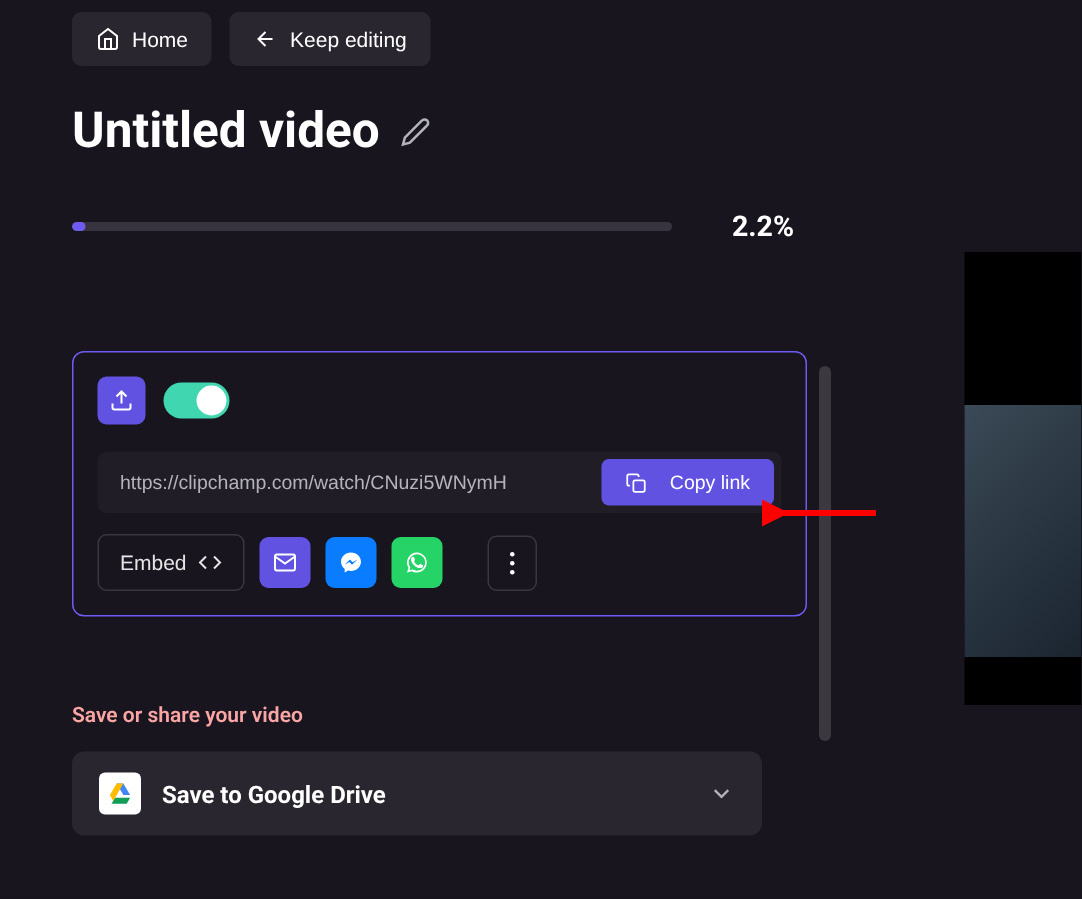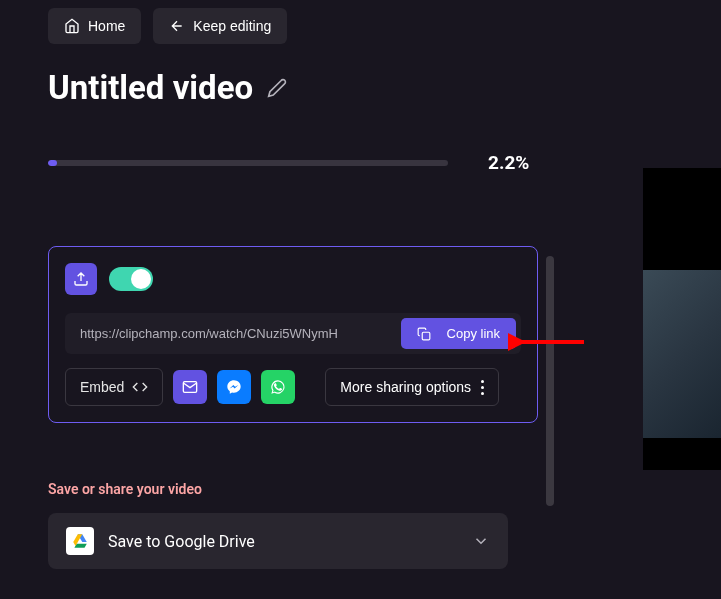--- a/index.html
+++ b/index.html
@@ -31,21 +31,21 @@
       gap: 8px;
       font-size: 14px;
       font-weight: 500;
       cursor: pointer;
     }
     .btn-top svg { width: 16px; height: 16px; }
     .title-row {
       display: flex;
       align-items: center;
       gap: 14px;
-      margin-bottom: 44px;
+      margin-bottom: 32px;
     }
     .title {
       font-size: 33px;
       font-weight: 700;
       color: #fff;
     }
     .edit-icon { color: #b4b2bb; cursor: pointer; }
     .progress-row {
       display: flex;
       align-items: center;
@@ -222,21 +222,21 @@
       width: 28px;
       height: 28px;
       background: #fff;
       border-radius: 4px;
       display: flex;
       align-items: center;
       justify-content: center;
     }
     .save-text {
       font-size: 16px;
-      font-weight: 400;
+      font-weight: 700;
       flex: 1;
     }
     .chevron { color: #b4b2bb; }
     .video-preview {
       position: absolute;
       right: 0;
       top: 168px;
       width: 78px;
       height: 302px;
       background: #000;
@@ -334,21 +334,20 @@
               <path d="M12 2C6.5 2 2 6.1 2 11.2c0 2.9 1.4 5.5 3.7 7.2V22l3.4-1.9c.9.3 1.9.4 2.9.4 5.5 0 10-4.1 10-9.2S17.5 2 12 2zm1 12.3l-2.5-2.7-5 2.7L11 9l2.6 2.7 4.9-2.7-5.5 5.3z"></path>
             </svg>
         </button>
         <button class="social-btn whatsapp-btn">
           <svg width="16" height="16" viewBox="0 0 24 24" fill="#fff">
               <path d="M17.5 14.4c-.3-.1-1.8-.9-2-1-.3-.1-.5-.1-.7.1-.2.3-.8 1-.9 1.2-.2.2-.3.2-.6.1-.3-.1-1.3-.5-2.4-1.5-.9-.8-1.5-1.8-1.7-2.1-.2-.3 0-.5.1-.6.1-.1.3-.3.4-.5.1-.2.2-.3.3-.5.1-.2 0-.4 0-.5 0-.1-.7-1.6-.9-2.2-.2-.6-.5-.5-.7-.5h-.6c-.2 0-.5.1-.8.4-.3.3-1 1-1 2.5s1.1 2.9 1.2 3.1c.1.2 2.1 3.2 5.1 4.5.7.3 1.3.5 1.7.6.7.2 1.4.2 1.9.1.6-.1 1.8-.7 2-1.4.3-.7.3-1.3.2-1.4-.1-.1-.3-.2-.6-.4z"></path>
               <path d="M12 2a10 10 0 00-8.5 15.3L2 22l4.8-1.3A10 10 0 1012 2zm0 18.2a8.2 8.2 0 01-4.2-1.1l-.3-.2-3 .8.8-2.9-.2-.3A8.2 8.2 0 1112 20.2z"></path>
             </svg>
         </button>
         <button class="more-btn" style="margin-left:20px">
-          <span>More sharing options</span>
           <span class="dots">
               <span></span>
               <span></span>
               <span></span>
             </span>
         </button>
       </div>
     </div>
 
     <div class="save-label">Save or share your video</div>

